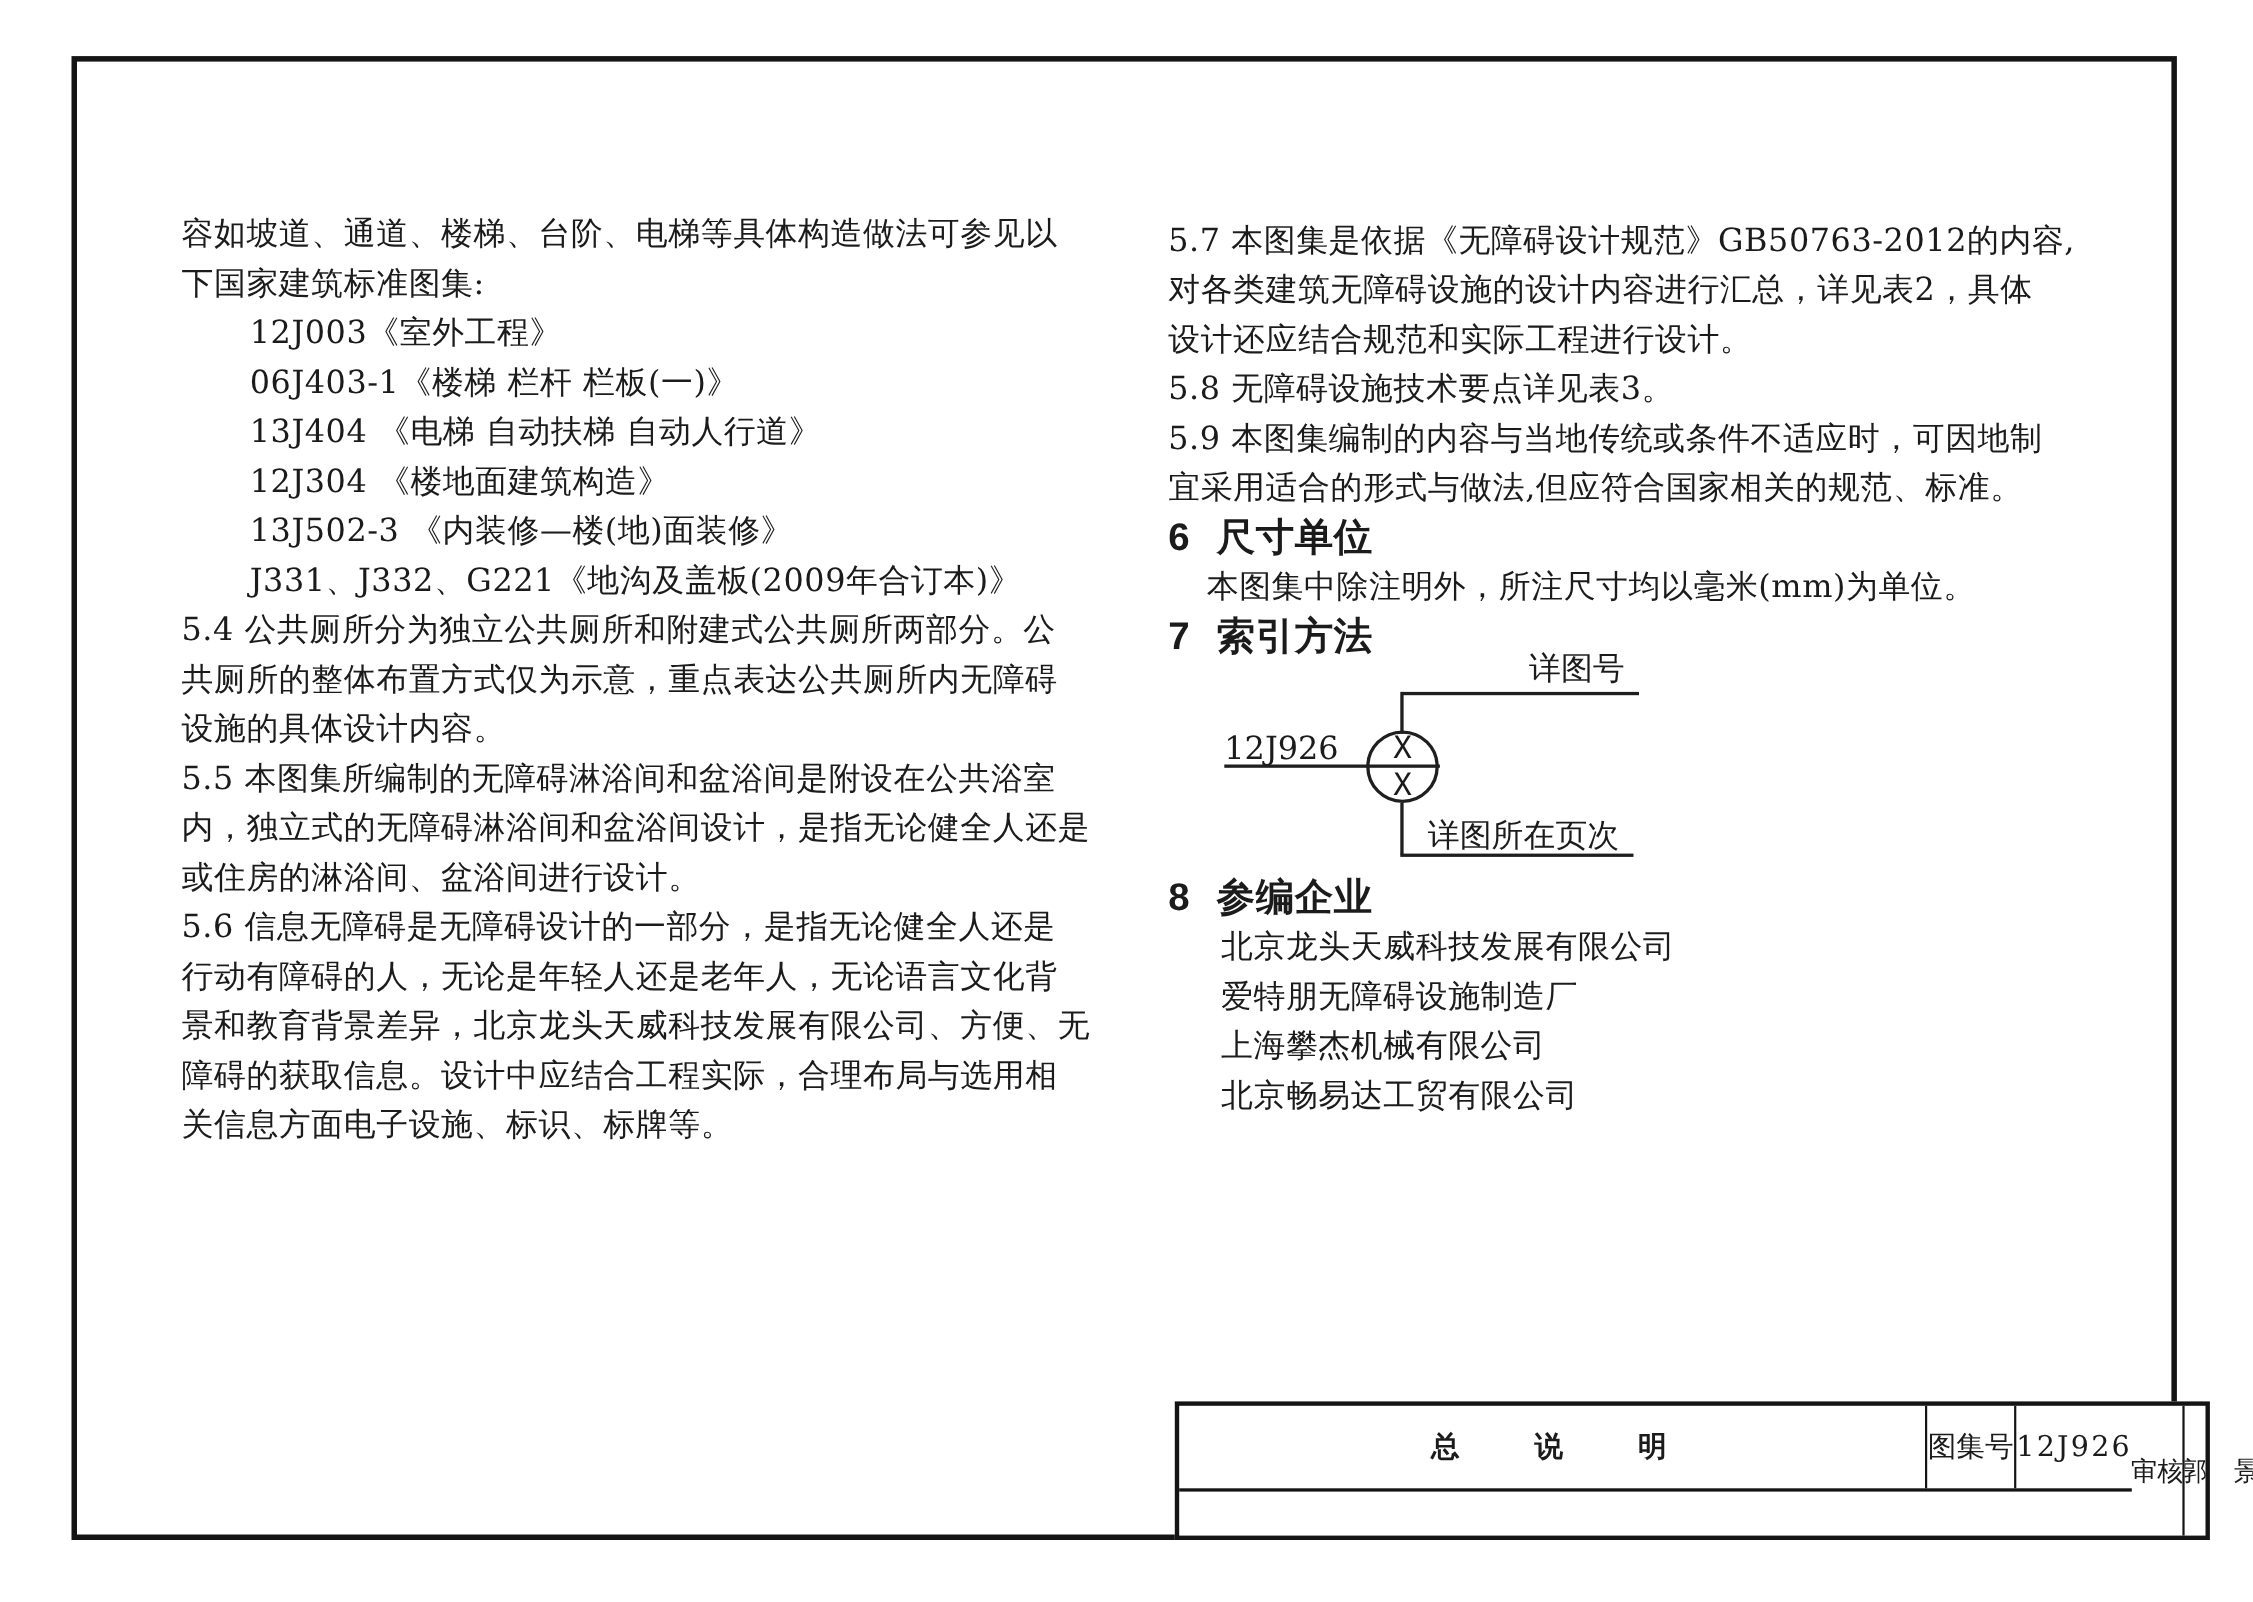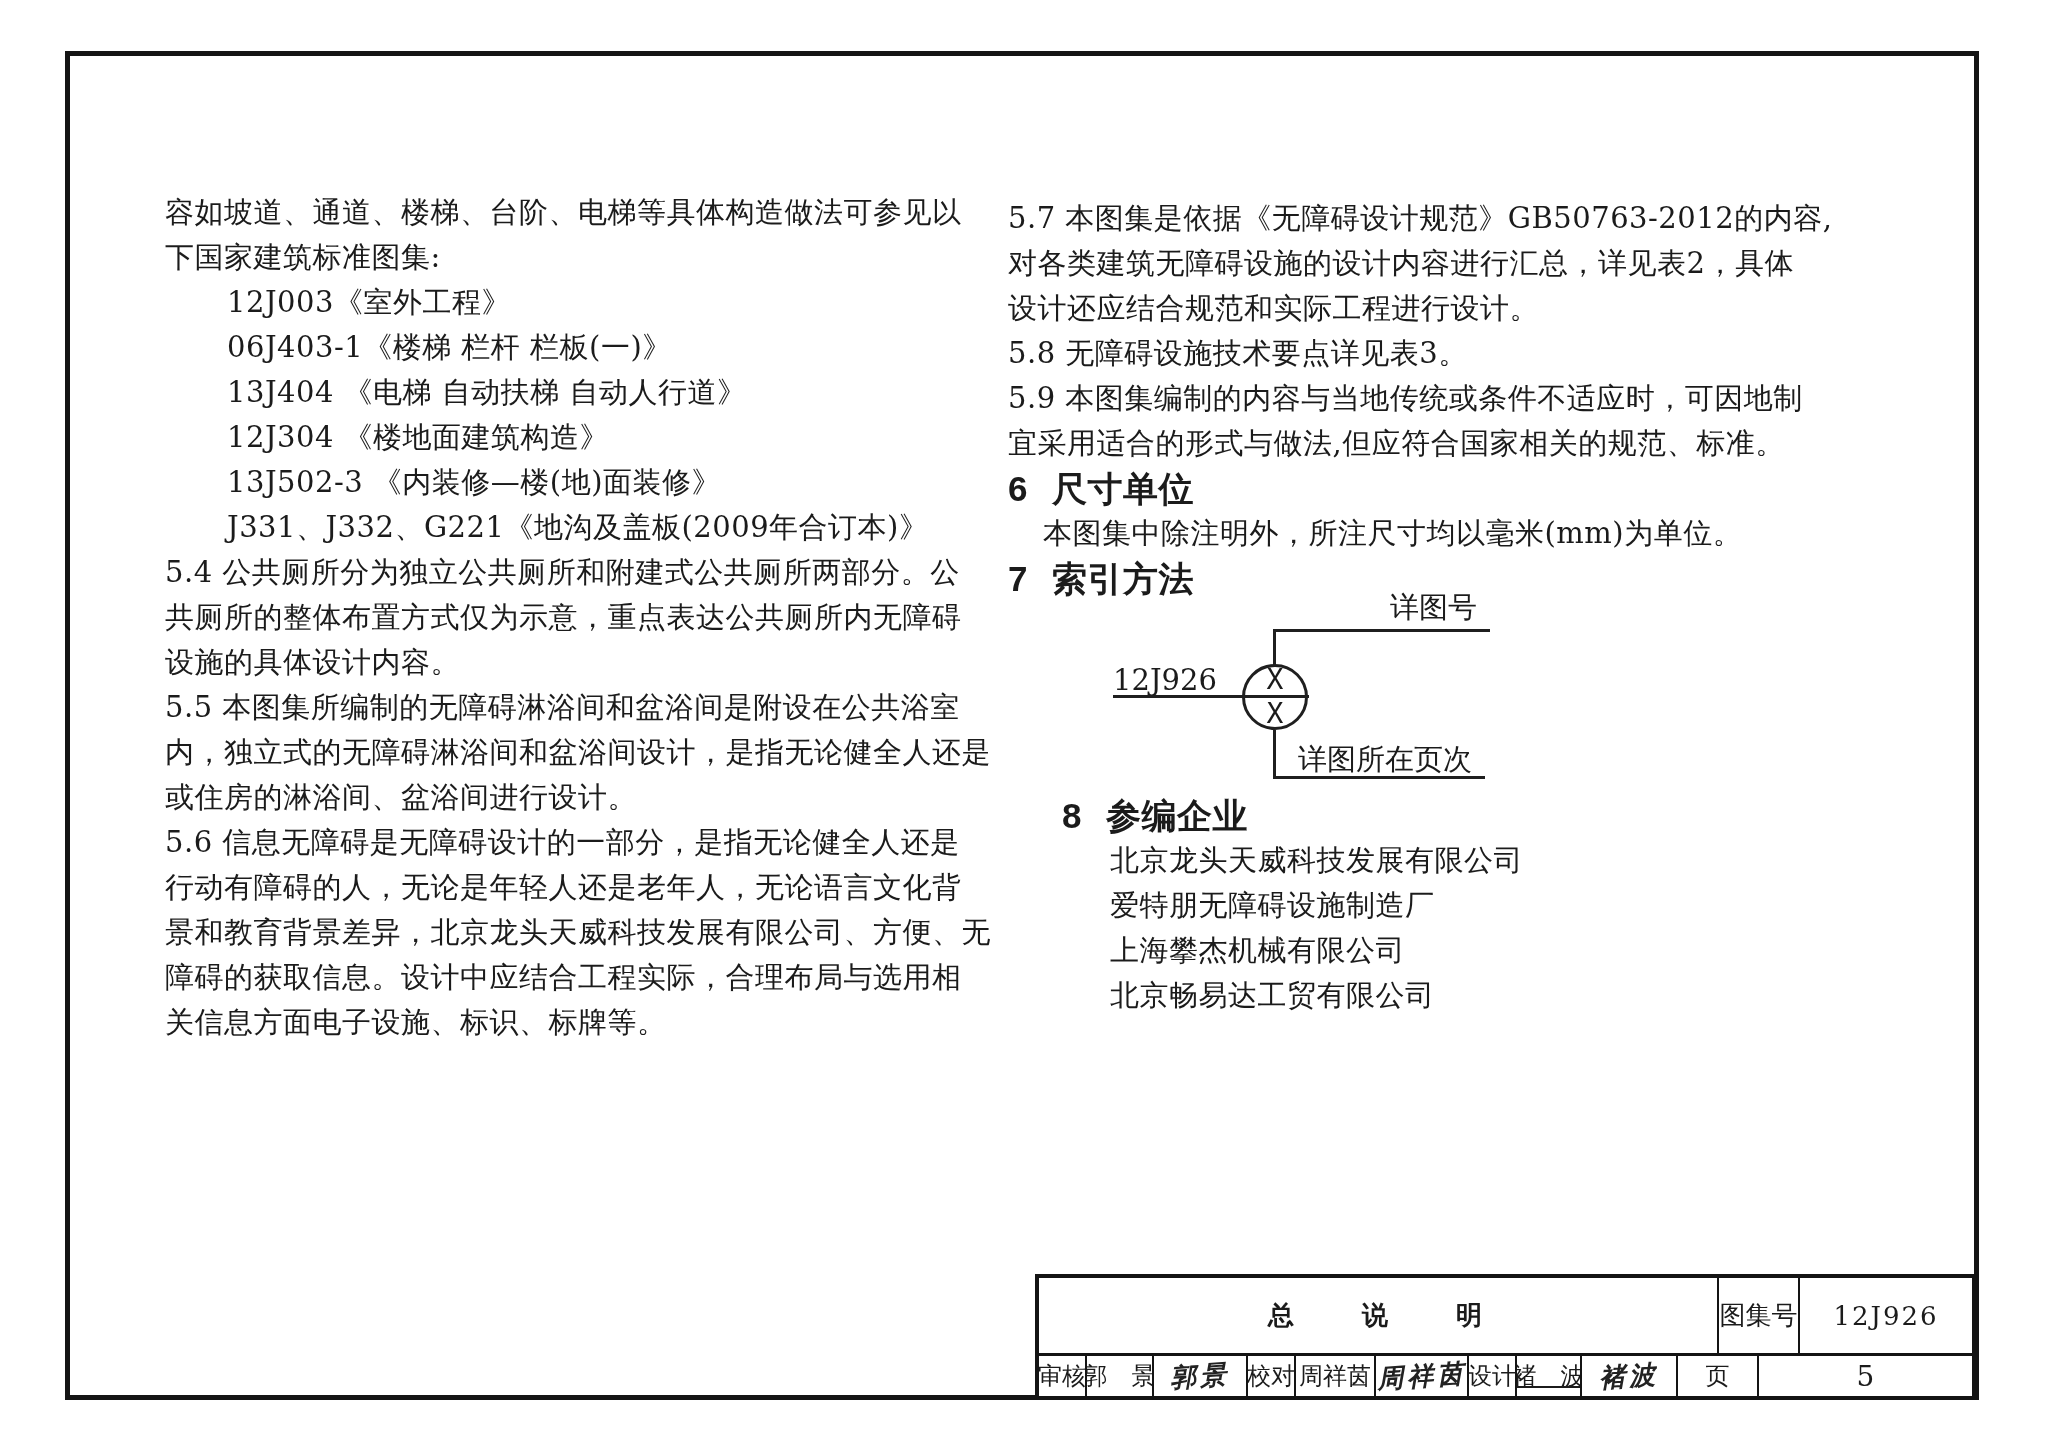--- a/index.html
+++ b/index.html
@@ -6,39 +6,39 @@
   html,body { width:2048px; height:1456px; background:#ffffff; overflow:hidden; }
   body { font-family:"DejaVu Serif","Liberation Serif",serif; color:#1b1b1b;
          -webkit-font-smoothing:antialiased; position:relative; }
 
   .page-frame { position:absolute; left:65px; top:51px; width:1914px; height:1349px;
                 border:5px solid #141414; background:#ffffff; }
 
   
   .col { position:absolute; }
   .col-left  { left:165px;  top:190px; width:880px; }
-  .col-right { left:1008px; top:196px; width:885px; }
+  .col-right { left:1062px; top:196px; width:885px; }
   .tline { height:45px; line-height:45px; font-size:29px; white-space:nowrap; letter-spacing:0.5px; }
   .ind  { padding-left:62px; }
   .ind1 { padding-left:35px; }
   .co   { padding-left:48px; }
   .hline { font-weight:bold; font-family:"Liberation Sans","DejaVu Sans",sans-serif; font-size:35px; }
   .hnum { display:inline-block; width:44px; }
 
   
   .dline { position:absolute; background:#1f1f1f; }
   .dlabel { position:absolute; font-size:29px; white-space:nowrap; }
   .dcircle { position:absolute; left:1242px; top:664px; width:66px; height:66px;
              border:3px solid #1f1f1f; border-radius:50%; background:transparent; }
   .dx { position:absolute; left:1242px; width:66px; text-align:center; font-size:28px;
         line-height:30px; font-family:"DejaVu Sans Mono","Liberation Mono",monospace; }
 
   
-  .tblock { position:absolute; left:1035px; top:1274px; width:941px; height:126px;
-            border:4px solid #141414; background:#fff; display:flex; flex-direction:column; }
+  .tblock { position:absolute; left:1068px; top:1274px; width:941px; height:126px;
+            border:4px solid #141414; background:#fff; display:flex; flex-direction:row; }
   .tb-row1 { height:78px; display:flex; border-bottom:3px solid #141414; }
   .tb-row2 { flex:1; display:flex; }
   .tb-cell { height:100%; display:flex; align-items:center; justify-content:center;
              white-space:nowrap; overflow:hidden; }
   .tb-row1 .tb-cell { font-size:26px; }
   .bl { border-left:2px solid #141414; }
   .tb-title { width:678px; font-size:42px; font-weight:bold; letter-spacing:68px; padding-left:62px; }
   .tb-atlas-label { width:81px; }
   .tb-atlas-no { flex:1; font-size:31px; letter-spacing:2px; }
   .tb-row2 .tb-cell { font-size:24px; }

